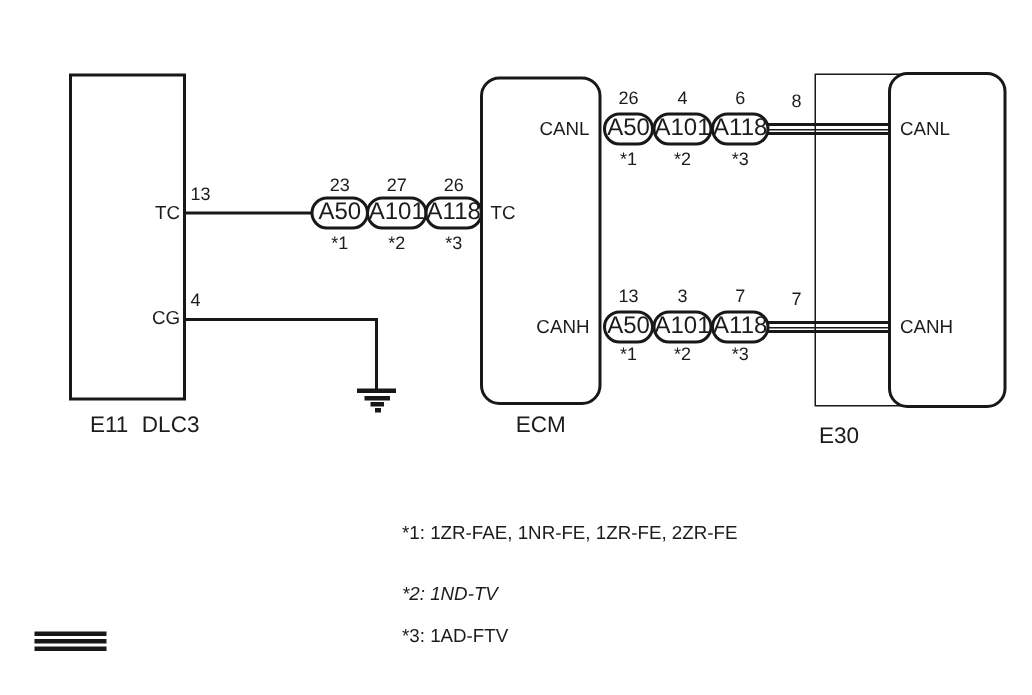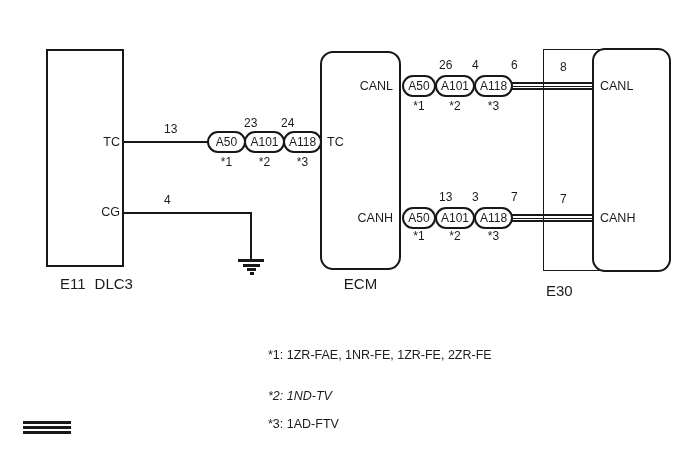--- a/index.html
+++ b/index.html
@@ -8,23 +8,23 @@
     font-family:"Liberation Sans", sans-serif; color:#1c1c1c; overflow:hidden;
   }
   .box { position:absolute; box-sizing:border-box; border:2.5px solid #181818; background:transparent; }
   .rbox { border-radius:13px; background:#ffffff; }
   .thin { border-width:1.5px; }
   .wire { position:absolute; background:#181818; }
   .oval {
     position:absolute; height:22px; box-sizing:border-box;
     border:2px solid #181818; border-radius:11px; background:#fff;
     display:flex; align-items:center; justify-content:center;
-    font-size:12px;
+    font-size:16px;
   }
-  .pin { position:absolute; font-size:12px; white-space:nowrap;margin-left:37px; }
+  .pin { position:absolute; font-size:12px; text-align:center; white-space:nowrap; }
   .note { position:absolute; font-size:12px; text-align:center; white-space:nowrap; }
   .lbl { position:absolute; font-size:12.5px; white-space:nowrap; }
   .cap { position:absolute; font-size:15px; white-space:nowrap; }
   .right { text-align:right; }
   .center { text-align:center; }
   .canline { position:absolute; width:80px; }
   .canline .b1 { height:2px; background:#181818; }
   .canline .g  { height:1.5px; }
   .canline .b2 { height:1px; background:#181818; }
   .gndbar { position:absolute; background:#181818; }
@@ -52,21 +52,21 @@
   <div class="pin" style="left:127px; top:193px;">4</div>
   <div class="wire" style="left:250px; top:212px; width:2px; height:48px;"></div>
   <div>
     <div class="gndbar" style="left:238px; top:259px; width:26px; height:3px;"></div>
     <div class="gndbar" style="left:243px; top:264px; width:17px; height:2.5px;"></div>
     <div class="gndbar" style="left:247px; top:268px; width:9px; height:2.5px;"></div>
     <div class="gndbar" style="left:250px; top:272px; width:4px; height:2.5px;"></div>
   </div>
 
   <div class="pin" style="left:207px; top:116px; width:39px;">23</div>
-  <div class="pin" style="left:244px; top:116px; width:41px;">24</div>
+  <div class="pin" style="left:244px; top:116px; width:41px;">27</div>
   <div class="pin" style="left:283px; top:116px; width:39px;">26</div>
   <div class="oval" style="left:207px; top:131px; width:39px;">A50</div>
   <div class="oval" style="left:244px; top:131px; width:41px;">A101</div>
   <div class="oval" style="left:283px; top:131px; width:39px;">A118</div>
   <div class="note" style="left:207px; top:155px; width:39px;">*1</div>
   <div class="note" style="left:244px; top:155px; width:41px;">*2</div>
   <div class="note" style="left:283px; top:155px; width:39px;">*3</div>
 
   <div class="box rbox" style="left:320px; top:51px; width:81px; height:219px;"></div>
   <div class="lbl" style="left:327px; top:135px;">TC</div>

